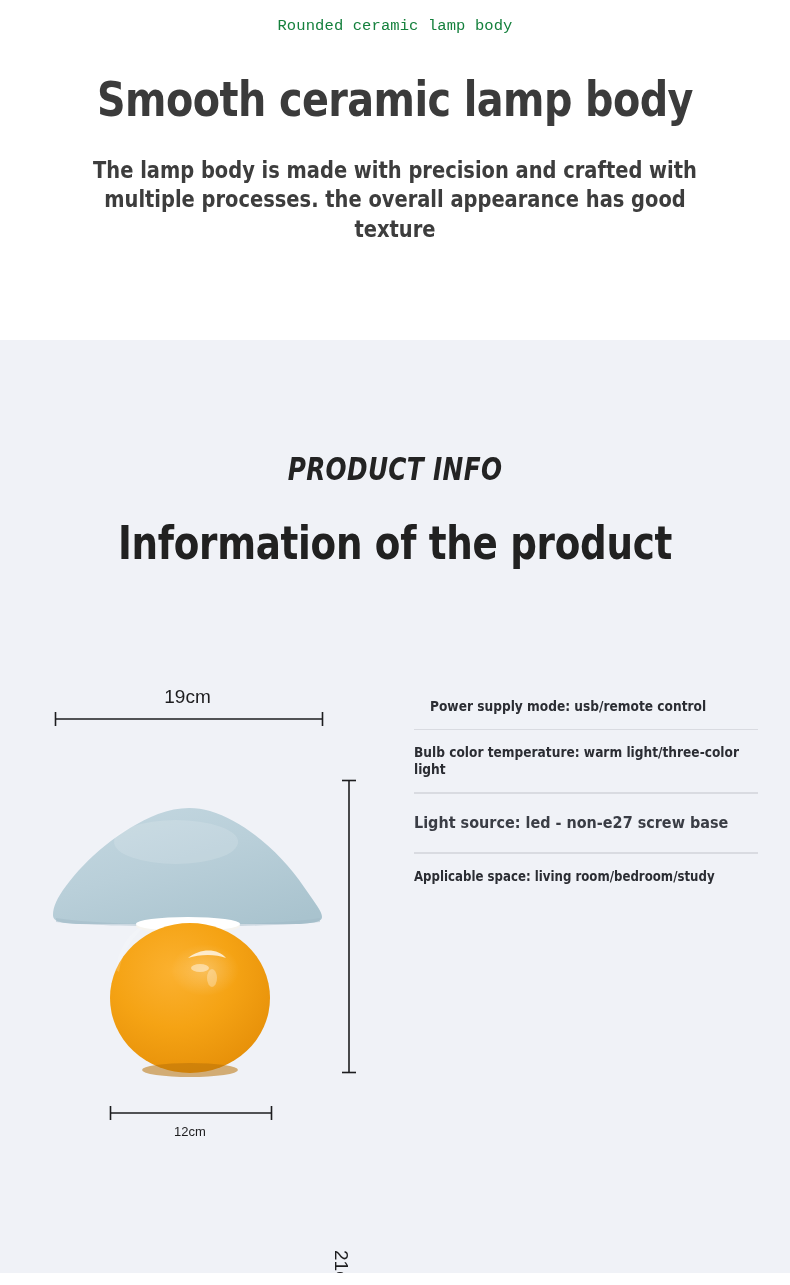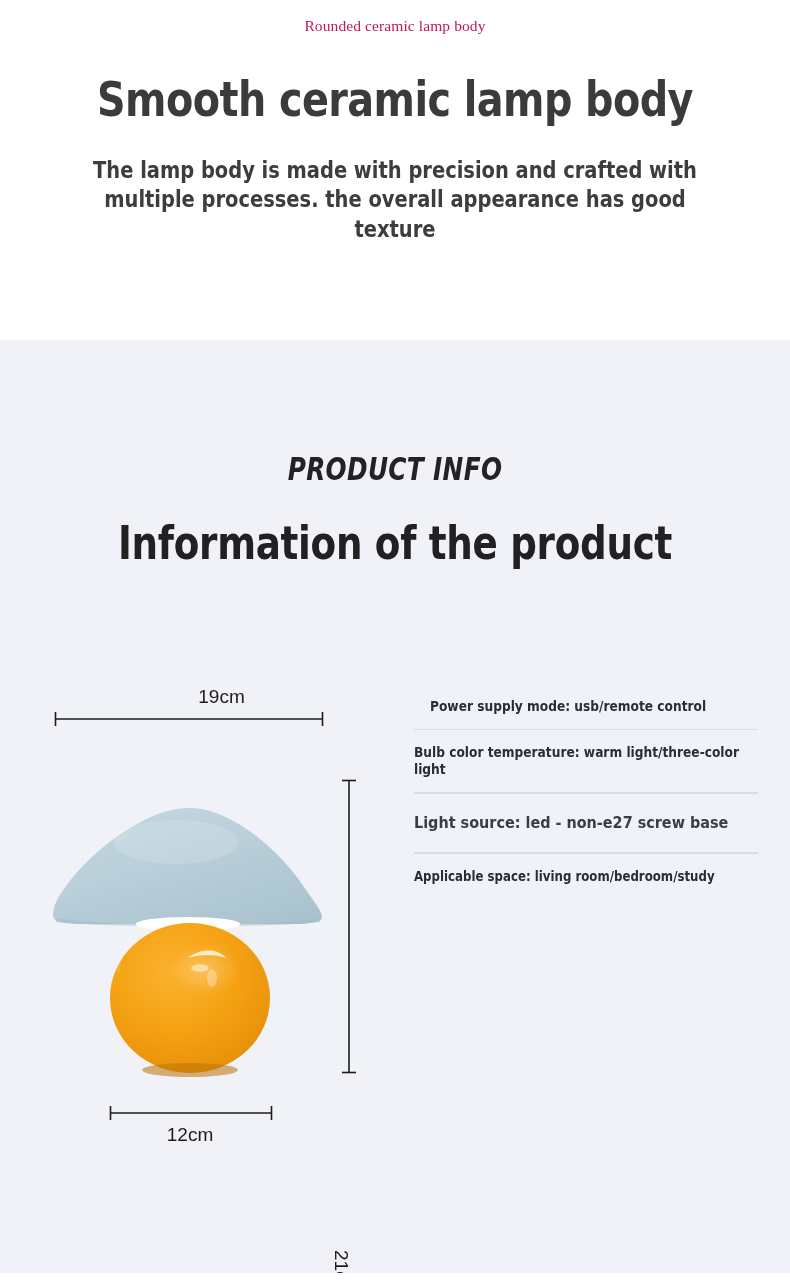--- a/index.html
+++ b/index.html
@@ -27,24 +27,24 @@
     width: 790px;
     height: 300px;
     background: #ffffff;
   }
 
   .hero-eyebrow {
     position: absolute;
     left: 0; top: 17px;
     width: 790px;
     text-align: center;
-    font-family: Liberation Serif, serif;
+    font-family: Liberation Mono, monospace;
     font-size: 15.5px;
     font-weight: 400;
-    color: #be185d;
+    color: #15803d;
     letter-spacing: 0.1px;
   }
 
   .hero-title {
     position: absolute;
     left: 0; top: 70px;
     width: 790px;
     text-align: center;
     font-family: "DejaVu Sans Condensed", "Liberation Sans Narrow", "Liberation Sans", sans-serif;
     font-size: 48px;
@@ -119,22 +119,22 @@
 
   .lamp-svg { display: block; }
 
   .dim-label {
     position: absolute;
     font-family: "Liberation Sans", sans-serif;
     font-weight: 400;
     color: #1d1d1f;
     white-space: nowrap;
   }
-  .dim-top    { left: 0;   top: 316px; width: 375px; text-align: center; font-size: 19px; margin-left: 34px; }
-  .dim-bottom { left: 0;   top: 754px; width: 380px; text-align: center; font-size: 19px; }
+  .dim-top    { left: 0;   top: 316px; width: 375px; text-align: center; font-size: 19px; }
+  .dim-bottom { left: 0;   top: 754px; width: 380px; text-align: center; font-size: 13px; }
   .dim-side   {
     left: 352px; top: 880px;
     font-size: 19px;
     transform: rotate(90deg);
     transform-origin: left top;
   }
 
   
   .specs {
     position: absolute;

